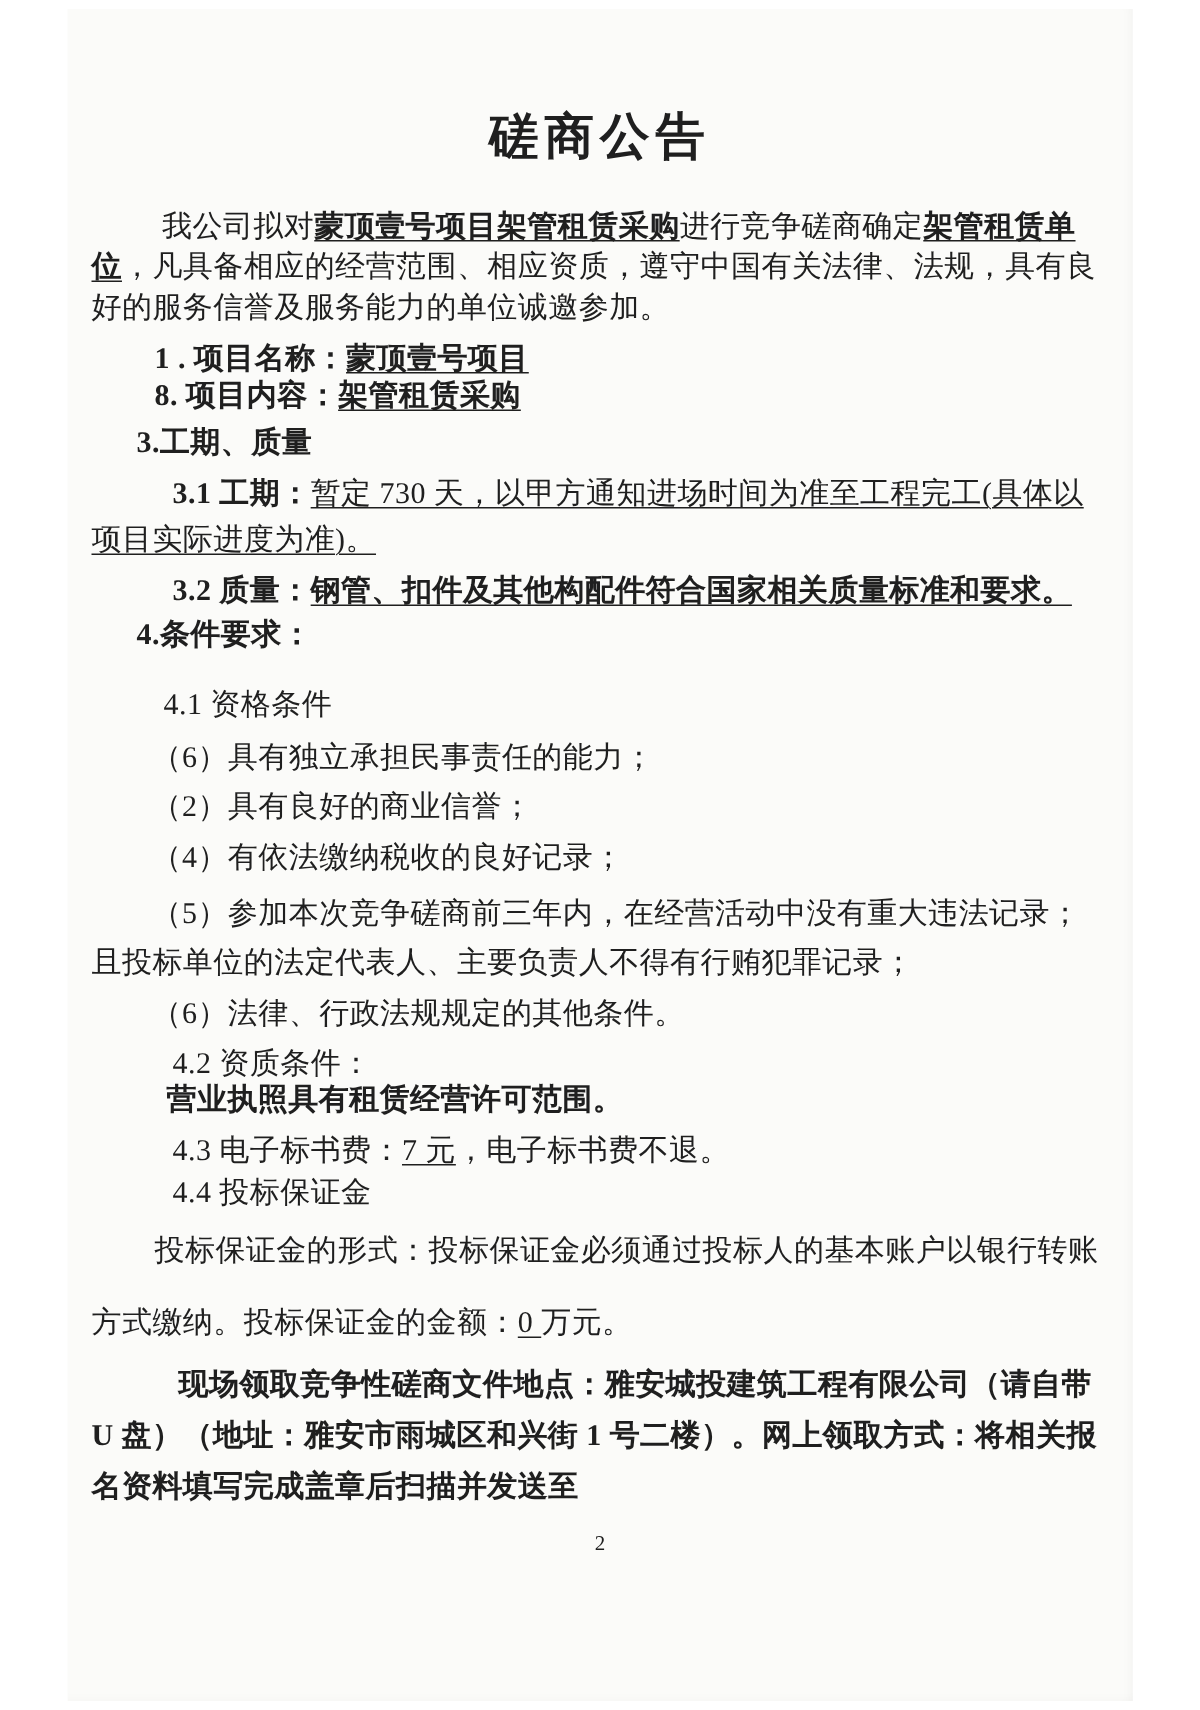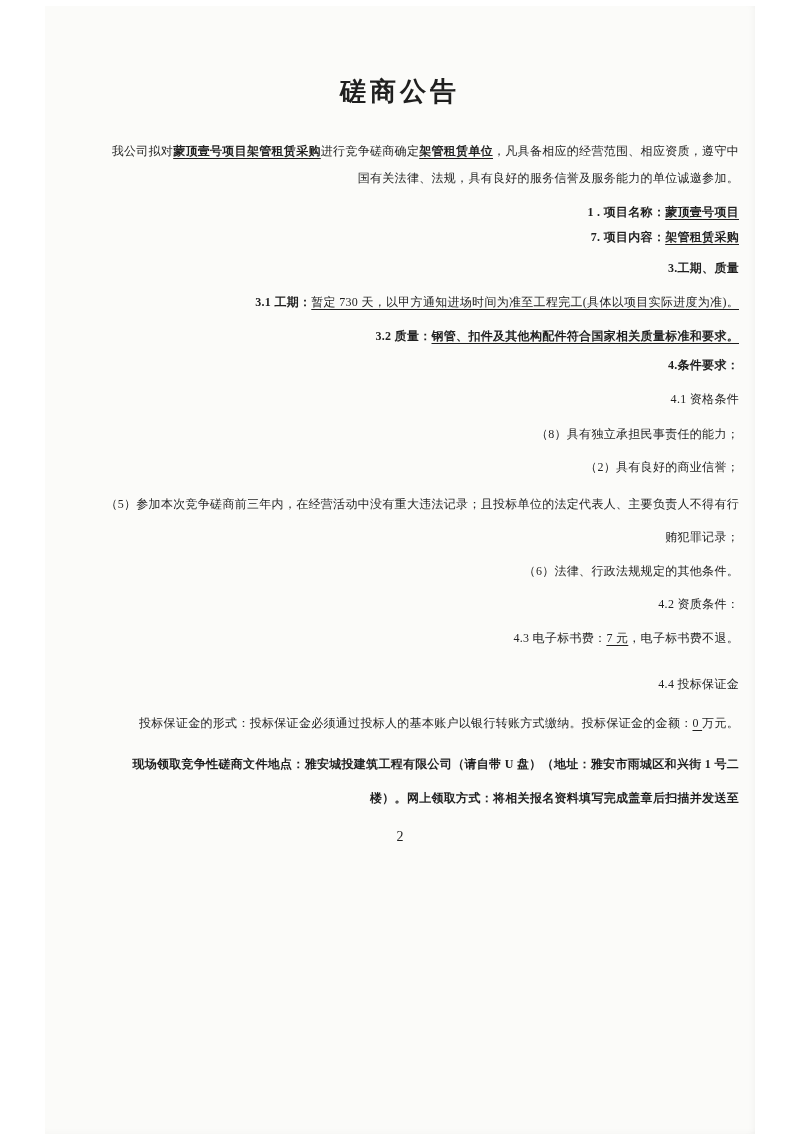--- a/index.html
+++ b/index.html
@@ -15,83 +15,85 @@
     width:710px;
     height:1128px;
     background:#fbfbf9;
     box-shadow:inset -6px 0 8px -6px rgba(0,0,0,0.05), inset 0 -6px 8px -6px rgba(0,0,0,0.03);
     box-sizing:border-box;
   }
   .doc{padding:0 16px;}
   .title{
     margin:0;
     padding-top:66px;
-    font-size:26px;
+    font-size:33px;
     line-height:40px;
     font-weight:700;
     text-align:center;
     letter-spacing:4px;
   }
   .p{
     margin:0;
-    font-size:12px;
+    font-size:20px;
     line-height:24px;
     letter-spacing:0.3px;
-    text-align:right;
+    text-align:left;
   }
   .b{font-weight:700;}
   .u{text-decoration:underline;text-underline-offset:3px;text-decoration-thickness:1px;}
   #p-intro{margin-top:26px;line-height:27px;text-indent:47px;}
   #p-item1{margin-top:8px;padding-left:42px;}
   #p-item2{margin-top:1px;padding-left:42px;}
   #p-item3{margin-top:7px;padding-left:30px;}
   #p-31{margin-top:7px;line-height:31px;text-indent:54px;}
   #p-32{margin-top:6px;padding-left:54px;}
   #p-4{margin-top:5px;padding-left:30px;}
-  #p-41{margin-top:10px;padding-left:48px;}
+  #p-41{margin-top:23px;padding-left:48px;}
   #p-r1{margin-top:11px;padding-left:40px;}
   #p-r2{margin-top:9px;padding-left:40px;}
   #p-r3{margin-top:9px;padding-left:40px;}
   #p-r4{margin-top:10px;padding-left:40px;}
   #p-r5{margin-top:9px;line-height:33px;text-indent:40px;}
   #p-r6{margin-top:5px;padding-left:40px;}
   #p-42{margin-top:9px;padding-left:54px;}
   #p-42v{margin-top:0;padding-left:50px;}
   #p-43{margin-top:10px;padding-left:54px;}
-  #p-44{margin-top:22px;padding-left:54px;}
+  #p-44{margin-top:4px;padding-left:54px;}
   #p-bond{margin-top:3px;line-height:48px;text-indent:42px;}
   #p-5{margin-top:4px;line-height:33px;text-indent:40px;}
   #p-final{margin-top:0;line-height:34px;text-indent:58px;}
   .pagenum{
     margin-top:14px;
     text-align:center;
     font-size:14px;
     letter-spacing:0;
   }
 </style>
 </head>
 <body>
 
 <div class="page">
   <div class="doc">
     <h1 class="title">磋商公告</h1>
 
     <p class="p" id="p-intro"><span>我公司拟对</span><span class="b u">蒙顶壹号项目架管租赁采购</span><span>进行竞争磋商确定</span><span class="b u">架管租赁单位</span><span>，凡具备相应的经营范围、相应资质，遵守中国有关法律、法规，具有良好的服务信誉及服务能力的单位诚邀参加。</span></p>
     <p class="p" id="p-item1"><span class="b">1 . 项目名称：</span><span class="b u">蒙顶壹号项目</span></p>
-    <p class="p" id="p-item2"><span class="b">7. 项目内容：</span><span class="b u">架管租赁采购</span></p>
+    <p class="p" id="p-item2"><span class="b">8. 项目内容：</span><span class="b u">架管租赁采购</span></p>
     <p class="p" id="p-item3"><span class="b">3.工期、质量</span></p>
     <p class="p" id="p-31"><span class="b">3.1 工期：</span><span class="u">暂定 730 天，以甲方通知进场时间为准至工程完工(具体以项目实际进度为准)。 </span></p>
     <p class="p" id="p-32"><span class="b">3.2 质量：</span><span class="b u">钢管、扣件及其他构配件符合国家相关质量标准和要求。 </span></p>
     <p class="p" id="p-4"><span class="b">4.条件要求：</span></p>
     <p class="p" id="p-41"><span>4.1 资格条件</span></p>
-    <p class="p" id="p-r1"><span>（8）具有独立承担民事责任的能力；</span></p>
+    <p class="p" id="p-r1"><span>（6）具有独立承担民事责任的能力；</span></p>
     <p class="p" id="p-r2"><span>（2）具有良好的商业信誉；</span></p>
+    <p class="p" id="p-r4"><span>（4）有依法缴纳税收的良好记录；</span></p>
     <p class="p" id="p-r5"><span>（5）参加本次竞争磋商前三年内，在经营活动中没有重大违法记录；且投标单位的法定代表人、主要负责人不得有行贿犯罪记录；</span></p>
     <p class="p" id="p-r6"><span>（6）法律、行政法规规定的其他条件。</span></p>
     <p class="p" id="p-42"><span>4.2 资质条件：</span></p>
+    <p class="p" id="p-42v"><span class="b">营业执照具有租赁经营许可范围。</span></p>
     <p class="p" id="p-43"><span>4.3 电子标书费：</span><span class="u">7 元</span><span>，电子标书费不退。</span></p>
     <p class="p" id="p-44"><span>4.4 投标保证金</span></p>
     <p class="p" id="p-bond"><span>投标保证金的形式：投标保证金必须通过投标人的基本账户以银行转账方式缴纳。投标保证金的金额：</span><span class="u">0 </span><span>万元。</span></p>
     <p class="p" id="p-final"><span class="b">现场领取竞争性磋商文件地点：</span><span class="b">雅安城投建筑工程有限公司（请自带 U 盘）（地址：雅安市雨城区和兴街 1 号二楼）。</span><span class="b">网上领取方式：</span><span class="b">将相关报名资料填写完成盖章后扫描并发送至</span></p>
 
     <div class="pagenum">2</div>
   </div>
 </div>
 
 </body></html>

